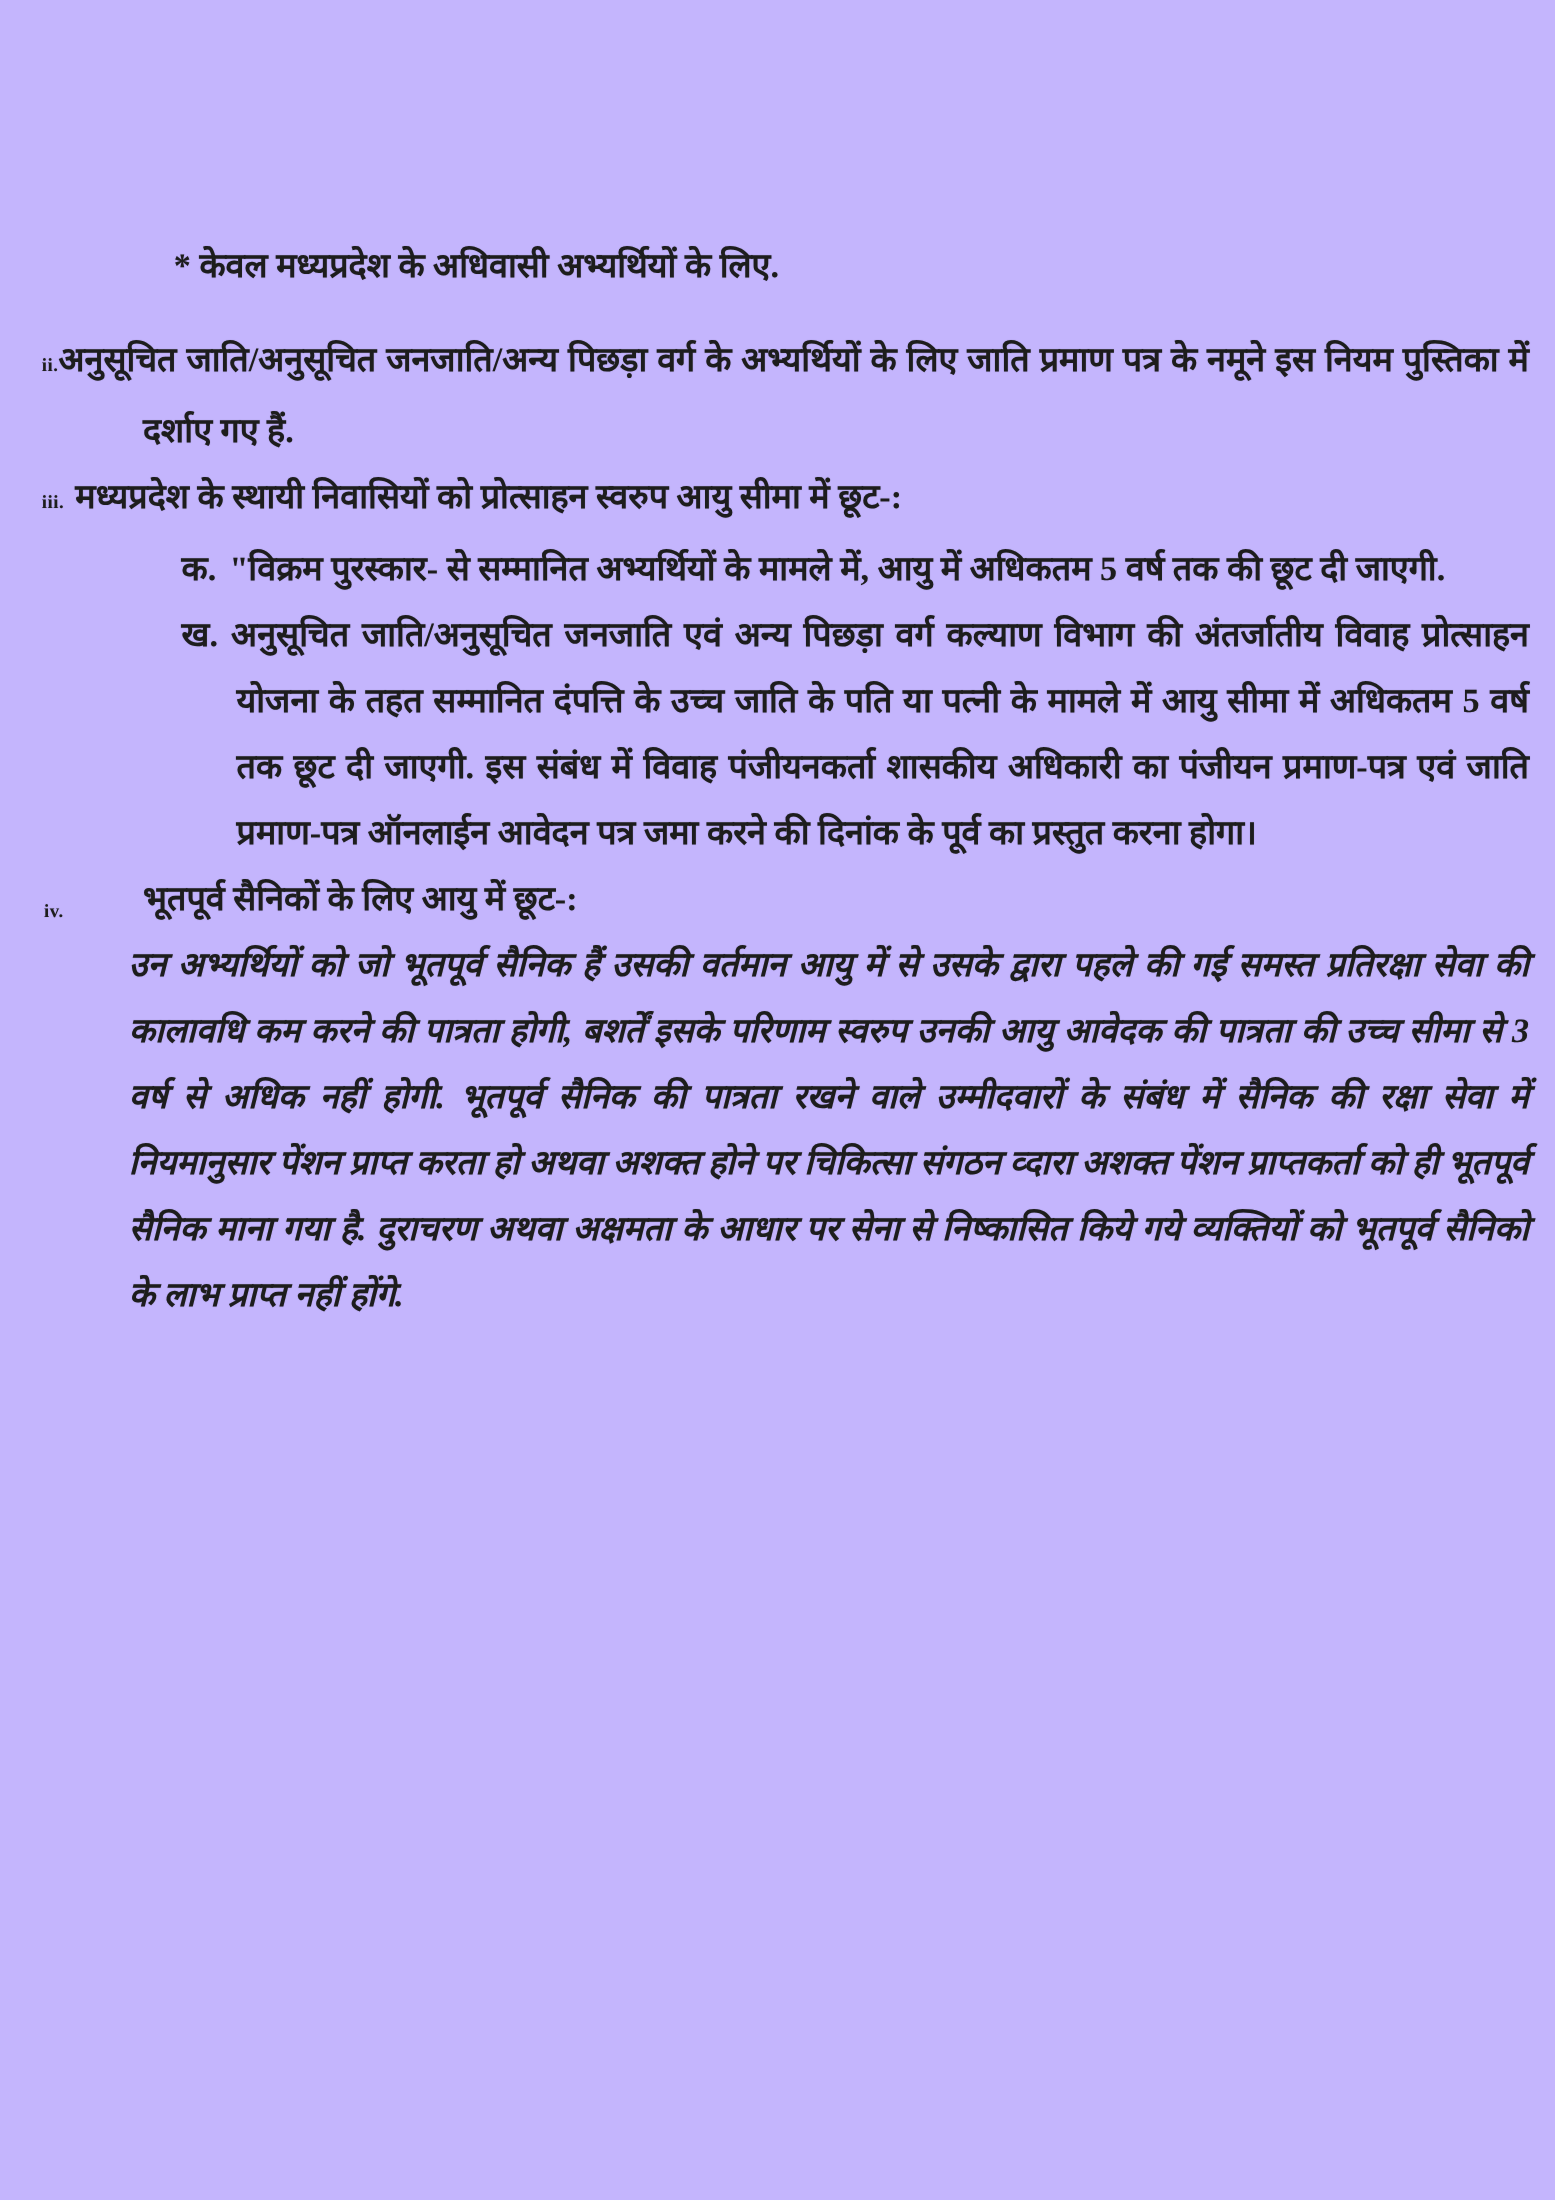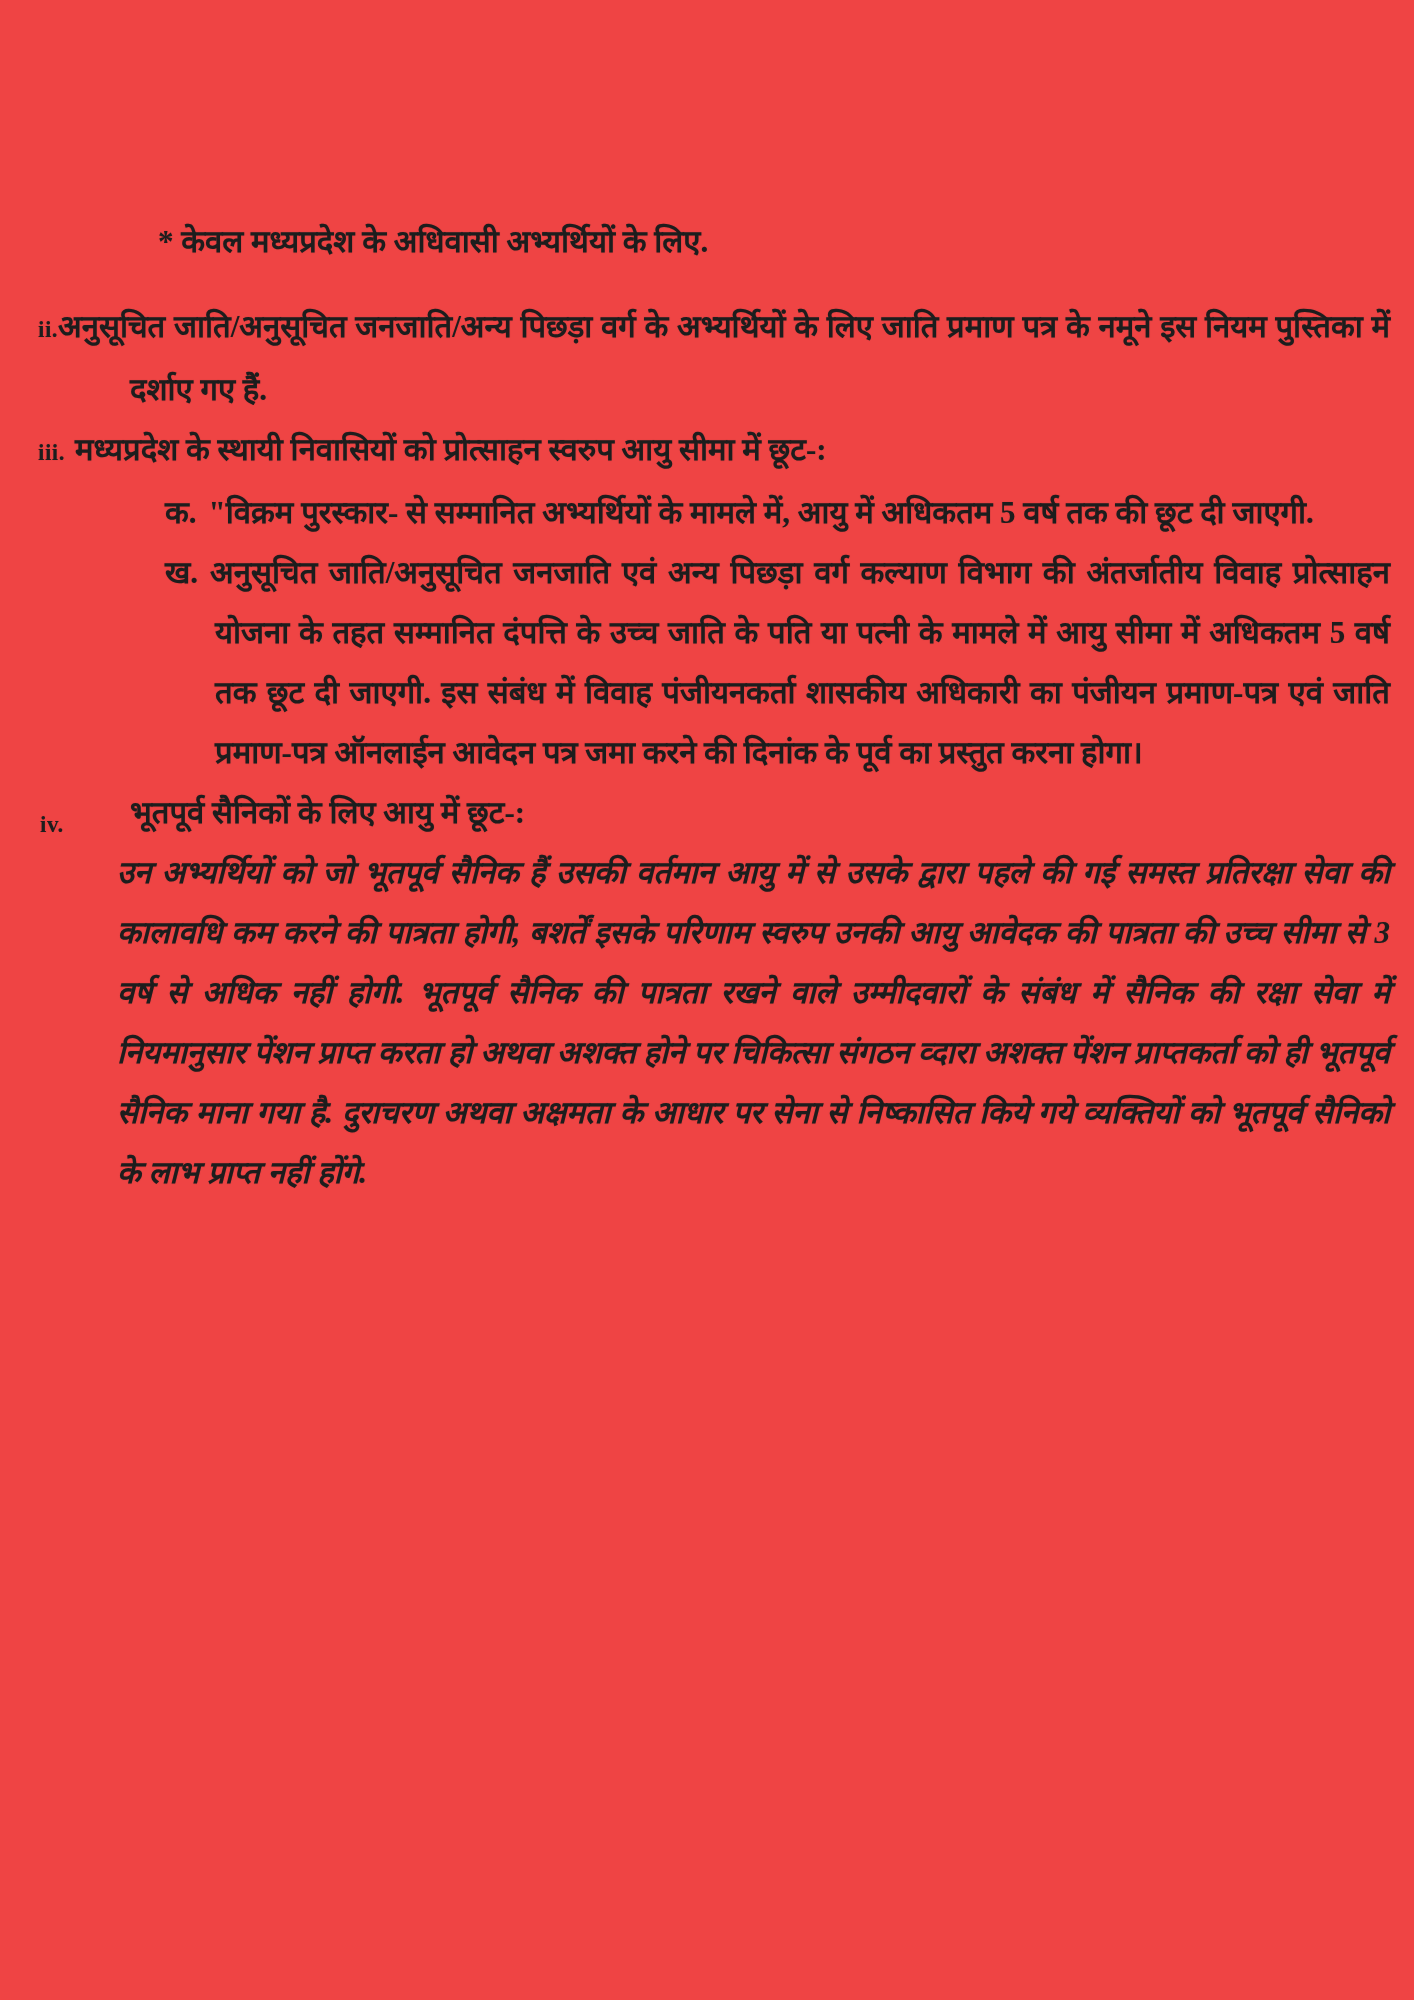--- a/index.html
+++ b/index.html
@@ -4,42 +4,42 @@
 <style>
   html, body {
     margin: 0;
     padding: 0;
     background: #ffffff;
   }
   .page {
     position: relative;
     width: 1414px;
     height: 2000px;
-    background: #ef4444;
+    background: #c4b5fd;
     overflow: hidden;
     box-sizing: border-box;
     padding: 212px 24px 0 38px;
     font-family: "Liberation Serif", "DejaVu Sans", sans-serif;
     font-size: 31px;
     line-height: 60px;
     font-weight: 600;
     color: #1d1d1d;
     text-shadow: 0 0 1px rgba(45,45,45,0.35);
   }
   .star-note {
     margin-left: 120px;
   }
   .hang-item {
     padding-left: 92px;
     text-indent: -92px;
     text-align: justify;
   }
   .item-ii { margin-top: 25px; }
   .latin-marker {
-    font-size: 23px;
+    font-size: 17px;
     letter-spacing: 0.5px;
   }
   .marker-gap { margin-right: 10px; }
   .sub-item {
     padding-left: 177px;
     text-indent: -50px;
     text-align: justify;
   }
   .sub-marker { margin-right: 12px; }
   .section-iv-head {

